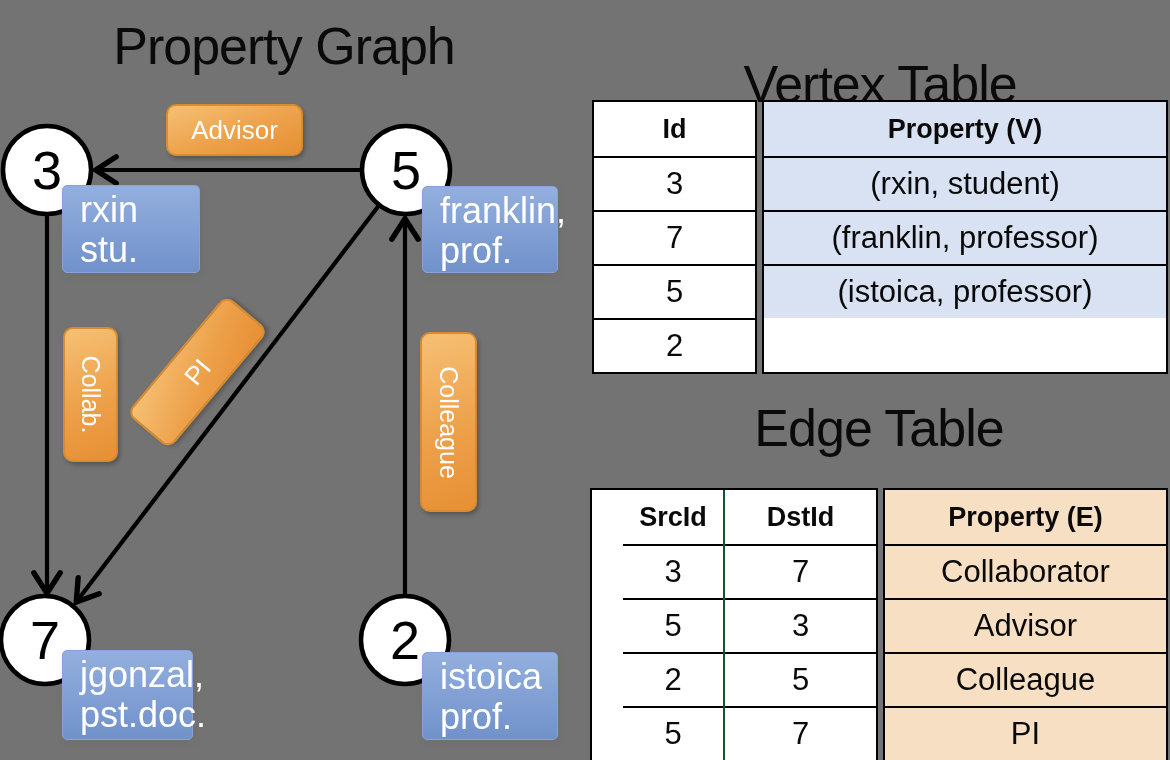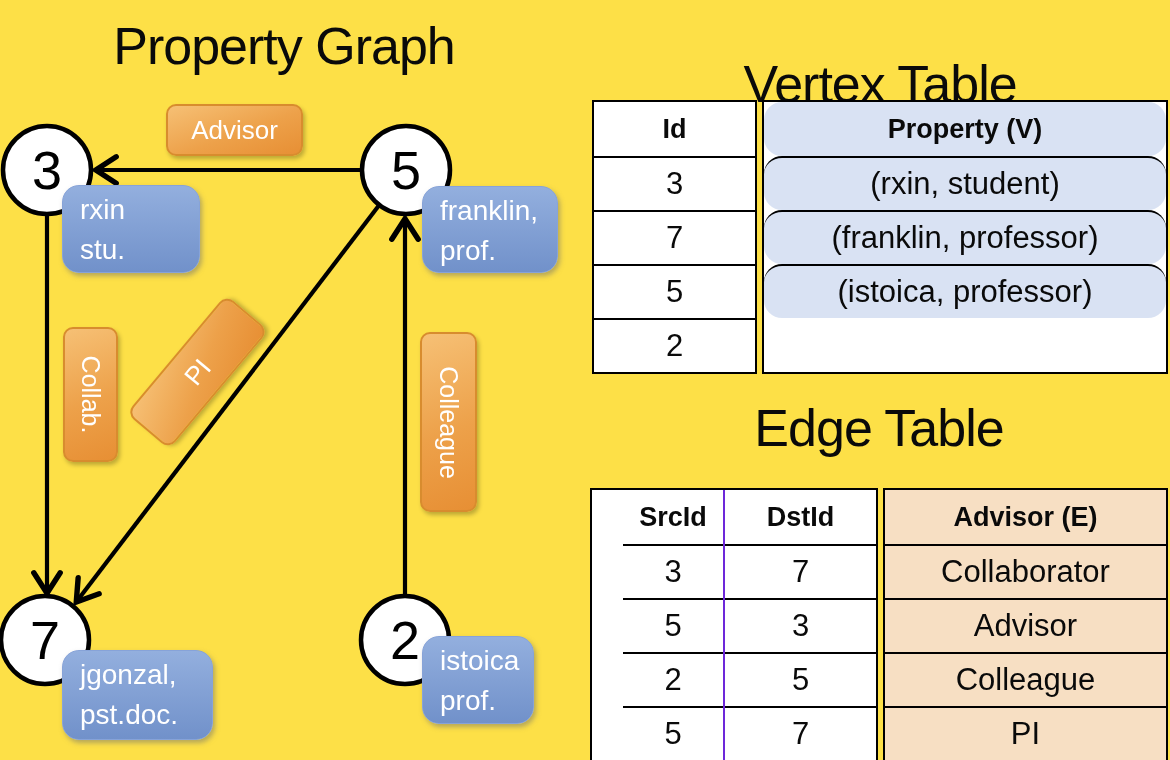--- a/index.html
+++ b/index.html
@@ -1,18 +1,18 @@
 <!DOCTYPE html>
 <html><head>
 <meta charset="utf-8">
 <style>
   html,body{margin:0;padding:0;background:#fff;}
   *{box-sizing:border-box;}
   .canvas{
-    position:relative;width:1170px;height:760px;background:#fde047;overflow:hidden;
+    position:relative;width:1170px;height:760px;background:#737373;overflow:hidden;
     font-family:"Liberation Sans",sans-serif;color:#000;
   }
   .title{
     position:absolute;text-align:center;font-size:52px;font-weight:300;
     letter-spacing:-1px;color:#0a0a0a;white-space:nowrap;
   }
   
   .graph-svg{position:absolute;left:0;top:0;}
   .edge{stroke:#000;stroke-width:4.2px;}
   .node-circle{fill:#fff;stroke:#000;stroke-width:4.5px;}
@@ -21,38 +21,38 @@
     position:absolute;display:flex;align-items:center;justify-content:center;
     background:linear-gradient(160deg,#f6c075 0%,#eda14a 55%,#e78f34 100%);
     border:2px solid #d88c2e;border-radius:10px;color:#fff;
     box-shadow:2px 3px 4px rgba(0,0,0,0.25);
     font-size:26px;
   }
   .olabel .vtext{transform:rotate(90deg);white-space:nowrap;font-size:25px;}
   .olabel.pi-box{transform:rotate(-50deg);}
   .blabel{
     position:absolute;background:linear-gradient(180deg,#93afde 0%,#7191ca 100%);
-    border:1px solid #87a3d8;border-radius:17px;color:#fff;
-    font-size:28px;line-height:40px;padding:4px 0 0 17px;
+    border:1px solid #87a3d8;border-radius:5px;color:#fff;
+    font-size:36px;line-height:40px;padding:4px 0 0 17px;
     box-shadow:2px 3px 5px rgba(110,110,110,0.5);
   }
   
   .dtable{position:absolute;display:flex;flex-direction:row;}
   .tgap{width:5px;}
   .tcol{border:2px solid #000;background:#fff;}
   .tgroup{border:2px solid #000;display:flex;flex-direction:row;}
   .tgroup .tcol{border:none;}
-  .tgroup .tcol + .tcol{border-left:2px solid #6d28d9;}
+  .tgroup .tcol + .tcol{border-left:2px solid #14532d;}
   .cell{
     height:54px;display:flex;align-items:center;justify-content:center;
     font-size:31px;font-weight:400;color:#0a0a0a;white-space:nowrap;
   }
   .cell + .cell{border-top:2px solid #000;}
   .cell.head{font-size:27px;font-weight:700;}
-  .bg-blue .cell{background:#d9e2f3;border-radius:18px;}
+  .bg-blue .cell{background:#d9e2f3;}
   .bg-tan .cell{background:#f7dfc3;}
 </style>
 </head>
 <body>
 
 <div class="canvas">
 
   <div class="title" style="left:0;top:16px;width:568px;">Property Graph</div>
 
   <svg class="graph-svg" width="560" height="760" viewBox="0 0 560 760">
@@ -91,25 +91,25 @@
   </div>
 
   <div class="blabel" style="left:62px;top:185px;width:138px;height:88px;">
     <div>rxin</div>
     <div>stu.</div>
   </div>
   <div class="blabel" style="left:422px;top:186px;width:136px;height:87px;">
     <div>franklin,</div>
     <div>prof.</div>
   </div>
-  <div class="blabel" style="left:62px;top:650px;width:151px;height:90px;">
+  <div class="blabel" style="left:62px;top:650px;width:131px;height:90px;">
     <div>jgonzal,</div>
     <div>pst.doc.</div>
   </div>
-  <div class="blabel" style="left:422px;top:636px;width:112px;height:88px;">
+  <div class="blabel" style="left:422px;top:652px;width:136px;height:88px;">
     <div>istoica</div>
     <div>prof.</div>
   </div>
 
   <div class="title" style="left:592px;top:14px;width:576px;margin-top:40px;">Vertex Table</div>
 
   <div class="dtable" style="left:592px;top:100px;">
     <div class="tcol" style="width:165px;">
       <div class="cell head">Id</div>
       <div class="cell">3</div>
@@ -140,21 +140,21 @@
       <div class="tcol" style="width:153px;">
         <div class="cell head">DstId</div>
         <div class="cell">7</div>
         <div class="cell">3</div>
         <div class="cell">5</div>
         <div class="cell">7</div>
       </div>
     </div>
     <div class="tgap"></div>
     <div class="tcol bg-tan" style="width:285px;">
-      <div class="cell head">Advisor (E)</div>
+      <div class="cell head">Property (E)</div>
       <div class="cell">Collaborator</div>
       <div class="cell">Advisor</div>
       <div class="cell">Colleague</div>
       <div class="cell">PI</div>
     </div>
   </div>
 
 </div>
 
 </body></html>

